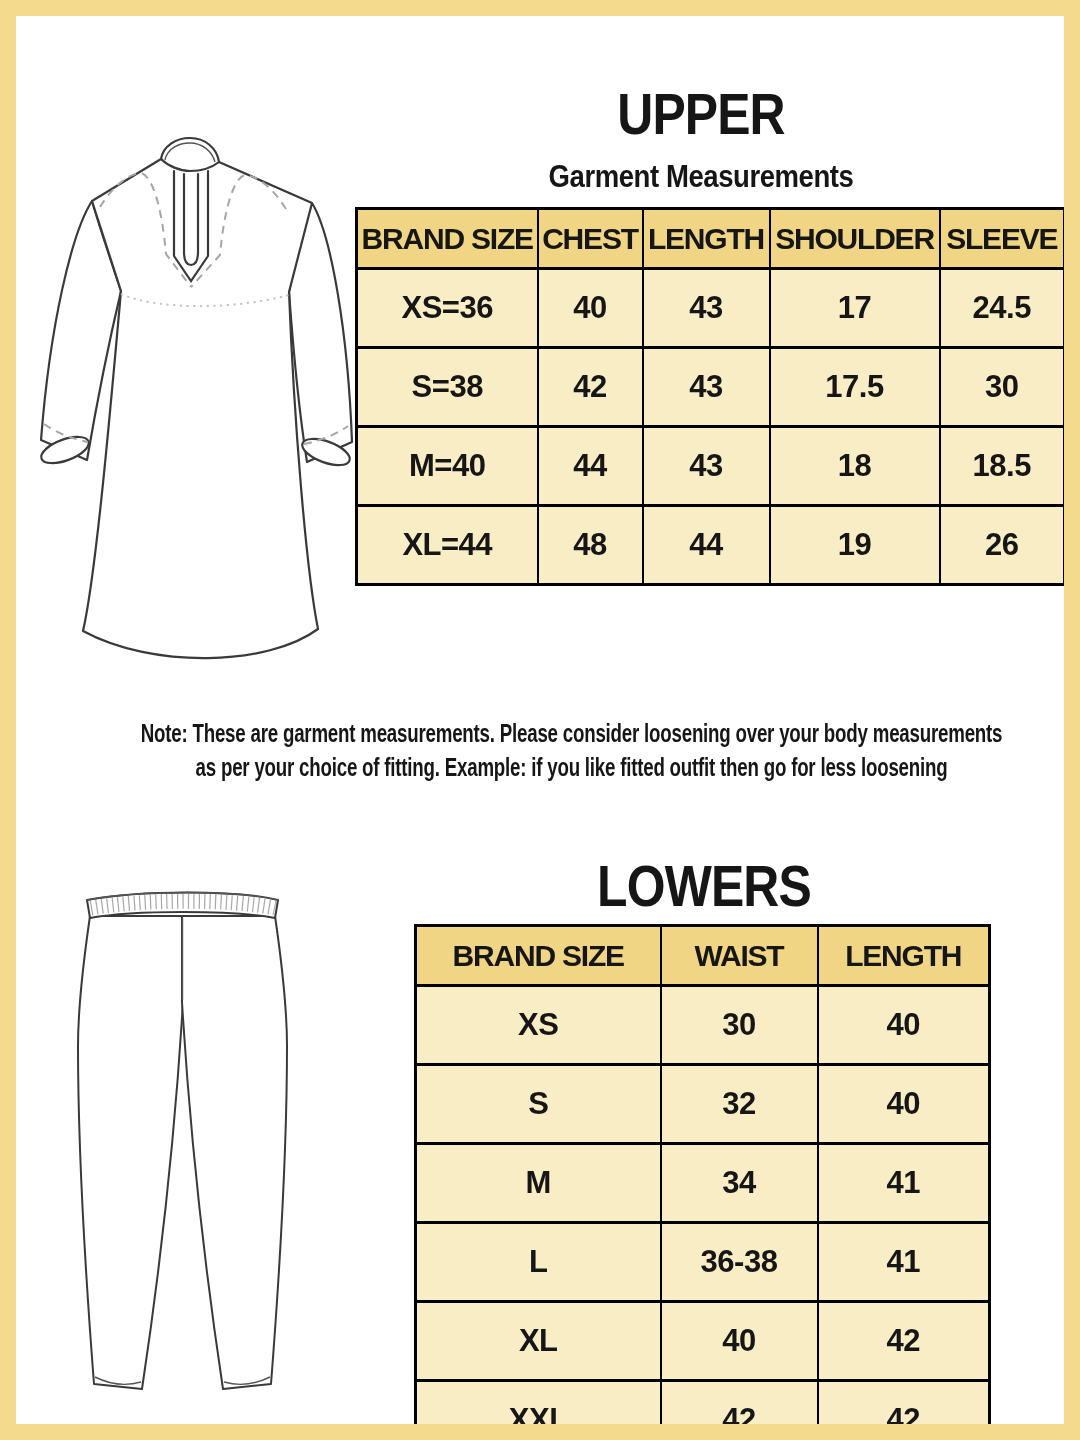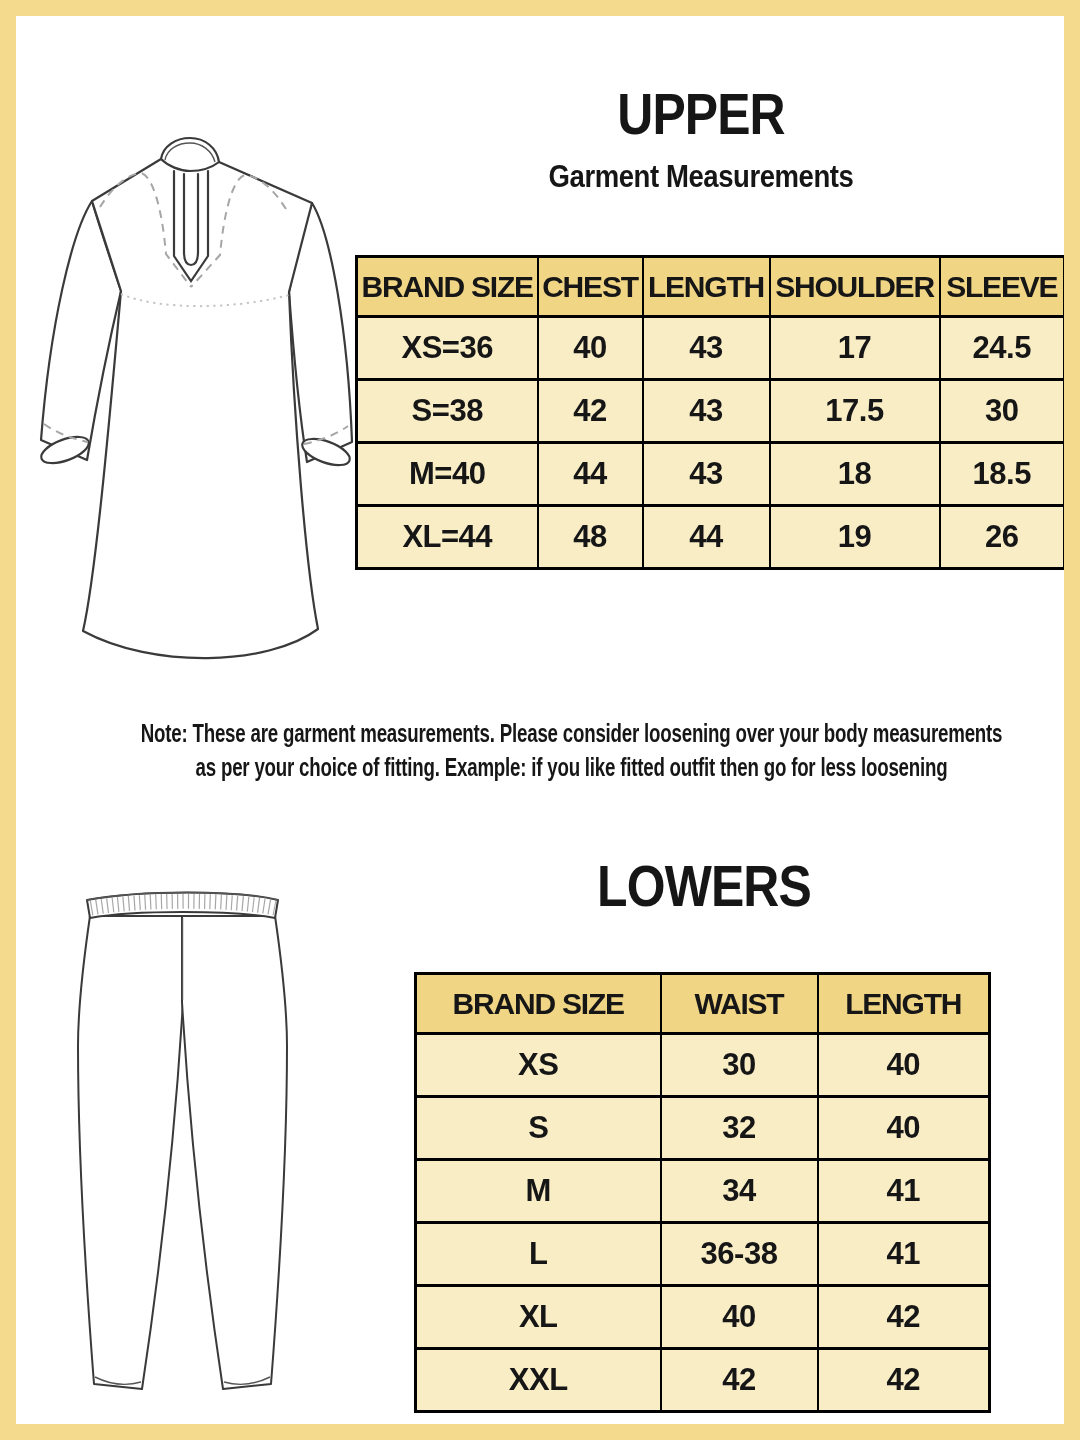--- a/index.html
+++ b/index.html
@@ -22,28 +22,28 @@
   }
   .subtitle{
     width:690px;text-align:center;font-weight:bold;font-size:32px;
     letter-spacing:-.5px;transform:scaleX(.86);transform-origin:50% 0;
     white-space:nowrap;
   }
   table.size{
     border-collapse:collapse;table-layout:fixed;background:var(--cell-bg);
   }
   table.size,table.size th,table.size td{border:2px solid var(--line);}
-  table.size{border-width:3px;margin-top:48px;}
+  table.size{border-width:3px;}
   table.size tr{border-top:3px solid var(--line);border-bottom:3px solid var(--line);}
   table.size th{
     background:var(--header-bg);height:60px;font-size:30px;font-weight:bold;
     letter-spacing:-1.2px;text-align:center;vertical-align:middle;
   }
   table.size td{
-    background:var(--cell-bg);height:63px;font-size:31px;font-weight:bold;
+    background:var(--cell-bg);height:79px;font-size:31px;font-weight:bold;
     letter-spacing:-.5px;text-align:center;vertical-align:middle;
   }
   .note{
     width:1333px;text-align:center;font-weight:bold;font-size:26px;
     line-height:34px;letter-spacing:-.3px;
     transform:scaleX(.72);transform-origin:50% 0;white-space:nowrap;
   }
   svg .outline{fill:#ffffff;stroke:#3a3a3a;stroke-width:2.2;stroke-linejoin:round;}
   svg .stroke{fill:none;stroke:#3a3a3a;stroke-width:2.2;stroke-linecap:round;}
   svg .thin{fill:none;stroke:#555555;stroke-width:1.4;}

